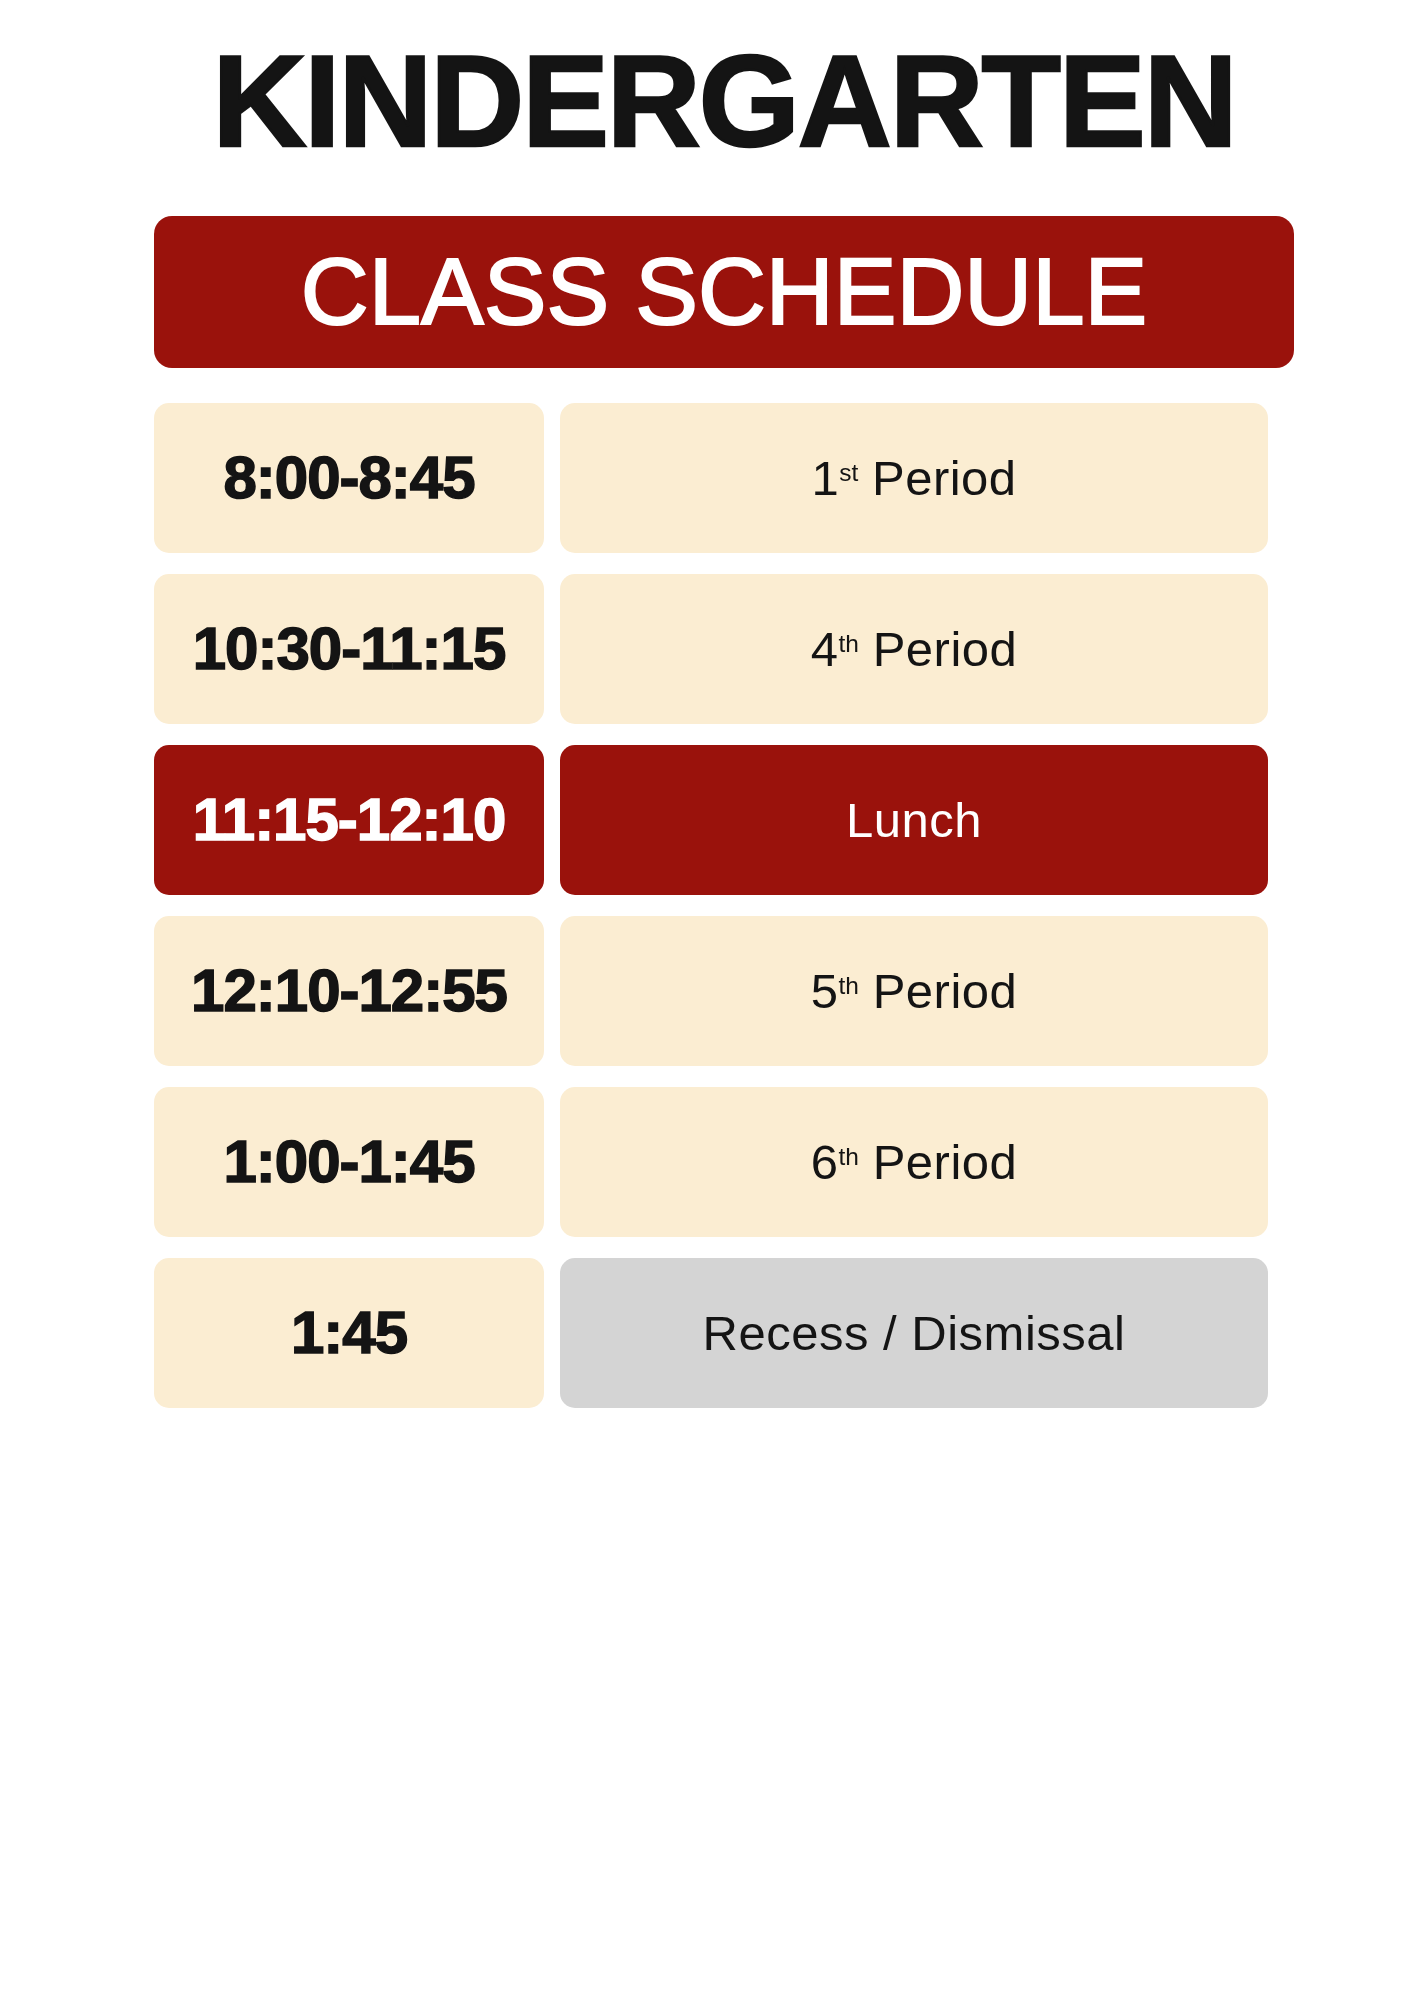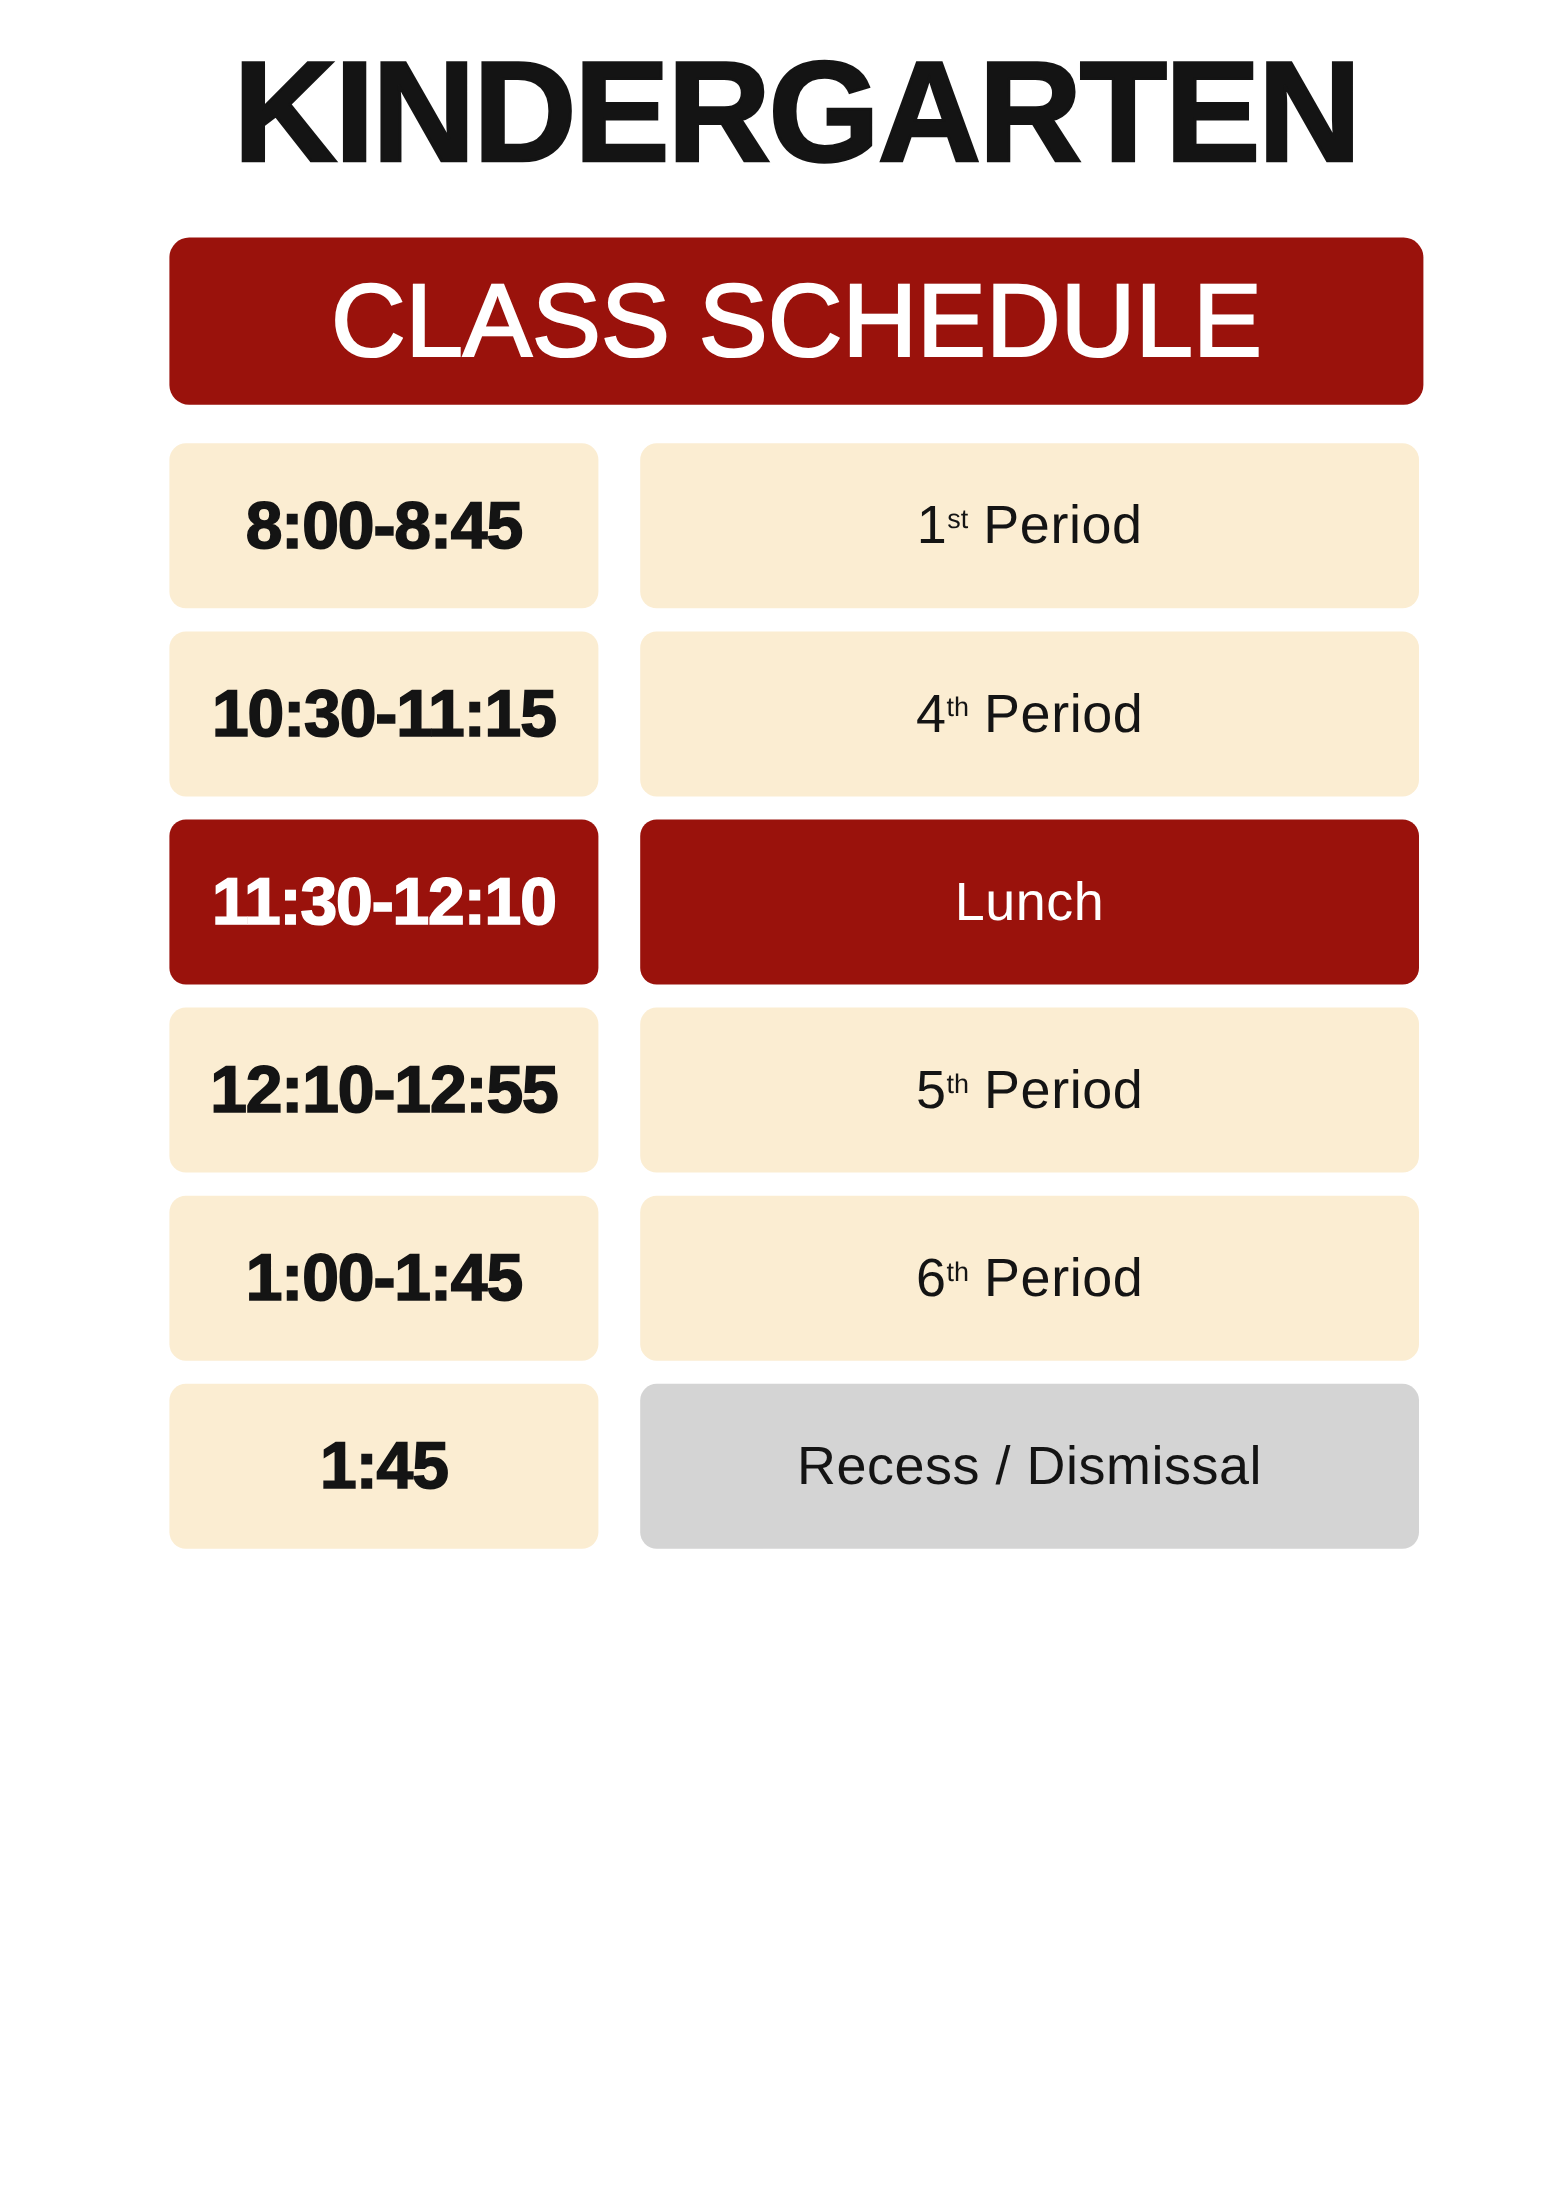--- a/index.html
+++ b/index.html
@@ -42,21 +42,21 @@
     font-size: 94px;
     font-weight: 400;
     line-height: 1;
     color: var(--text-light, #ffffff);
     -webkit-text-stroke: 2px currentColor;
     white-space: nowrap;
   }
   .rows { margin-top: 35px; }
   .row {
     display: flex;
-    gap: 38px;
+    gap: 16px;
     height: 150px;
     margin-bottom: 21px;
   }
   .row:last-child { margin-bottom: 1px; }
   .cell {
     border-radius: 15px;
     display: flex;
     align-items: center;
     justify-content: center;
     background: var(--cell-cream, #FBEDD2);
@@ -111,21 +111,21 @@
       <div class="row class">
         <div class="cell time-cell">
           <span class="time-label">10:30-11:15</span>
         </div>
         <div class="cell period-cell">
           <span class="period-text"><span>4</span><span class="ord">th</span><span class="rest">Period</span></span>
         </div>
       </div>
       <div class="row break">
         <div class="cell time-cell">
-          <span class="time-label">11:30-12:10</span>
+          <span class="time-label">11:15-12:10</span>
         </div>
         <div class="cell period-cell">
           <span class="period-text">Lunch</span>
         </div>
       </div>
       <div class="row class">
         <div class="cell time-cell">
           <span class="time-label">12:10-12:55</span>
         </div>
         <div class="cell period-cell">

